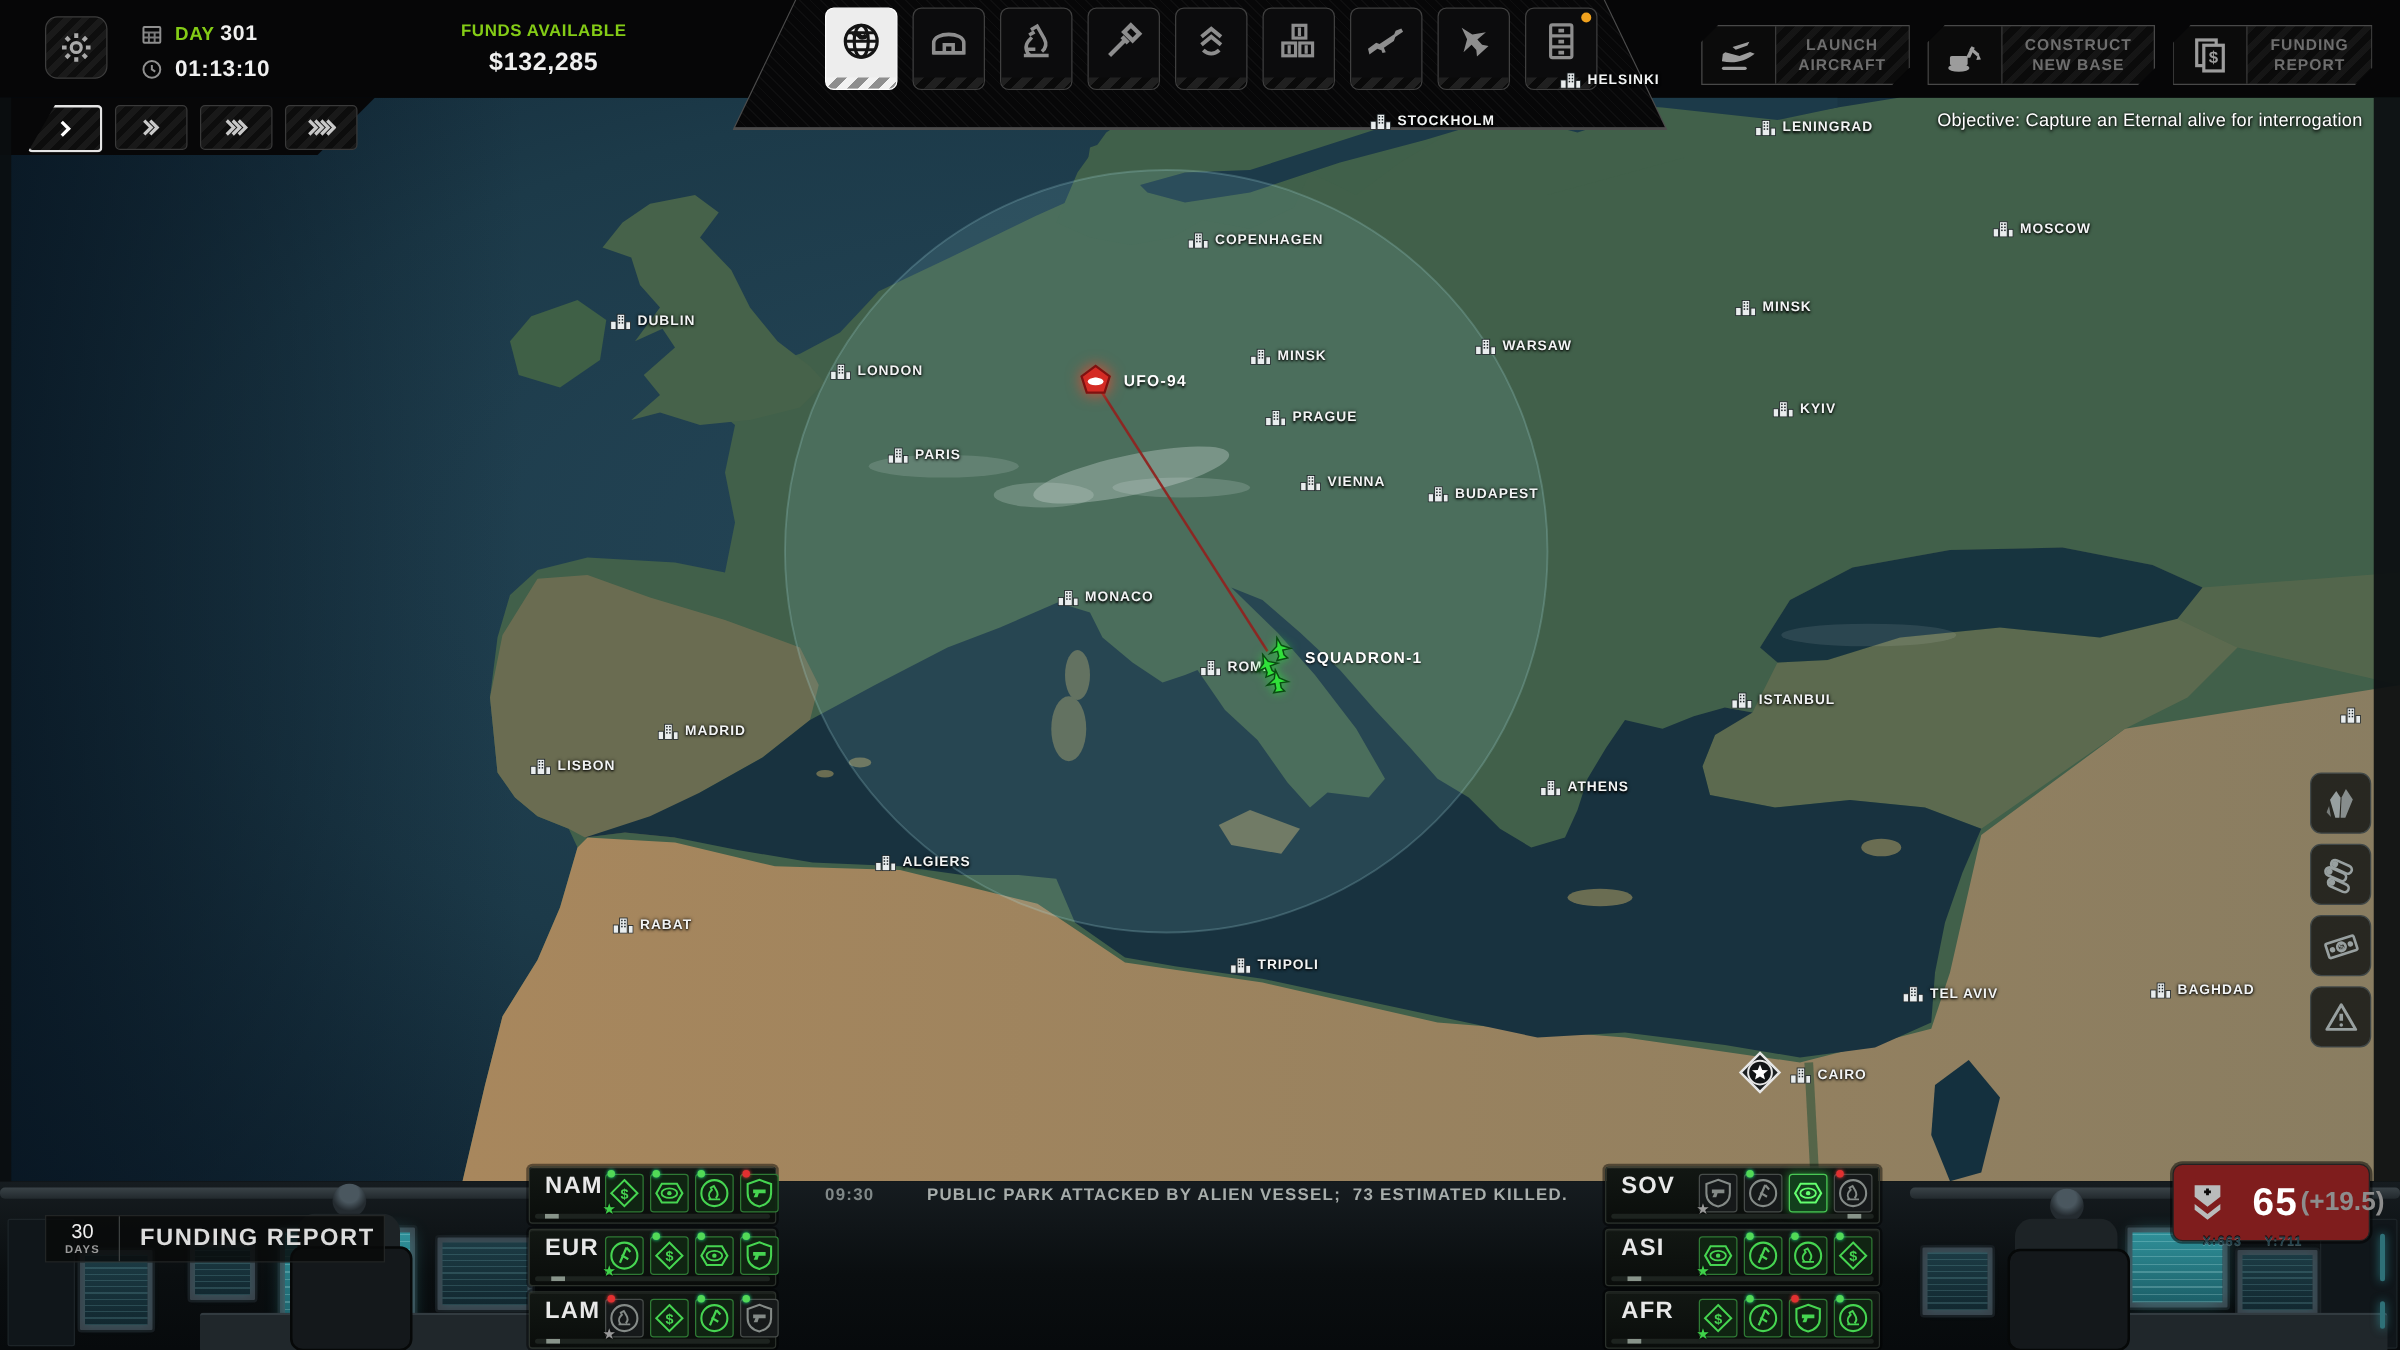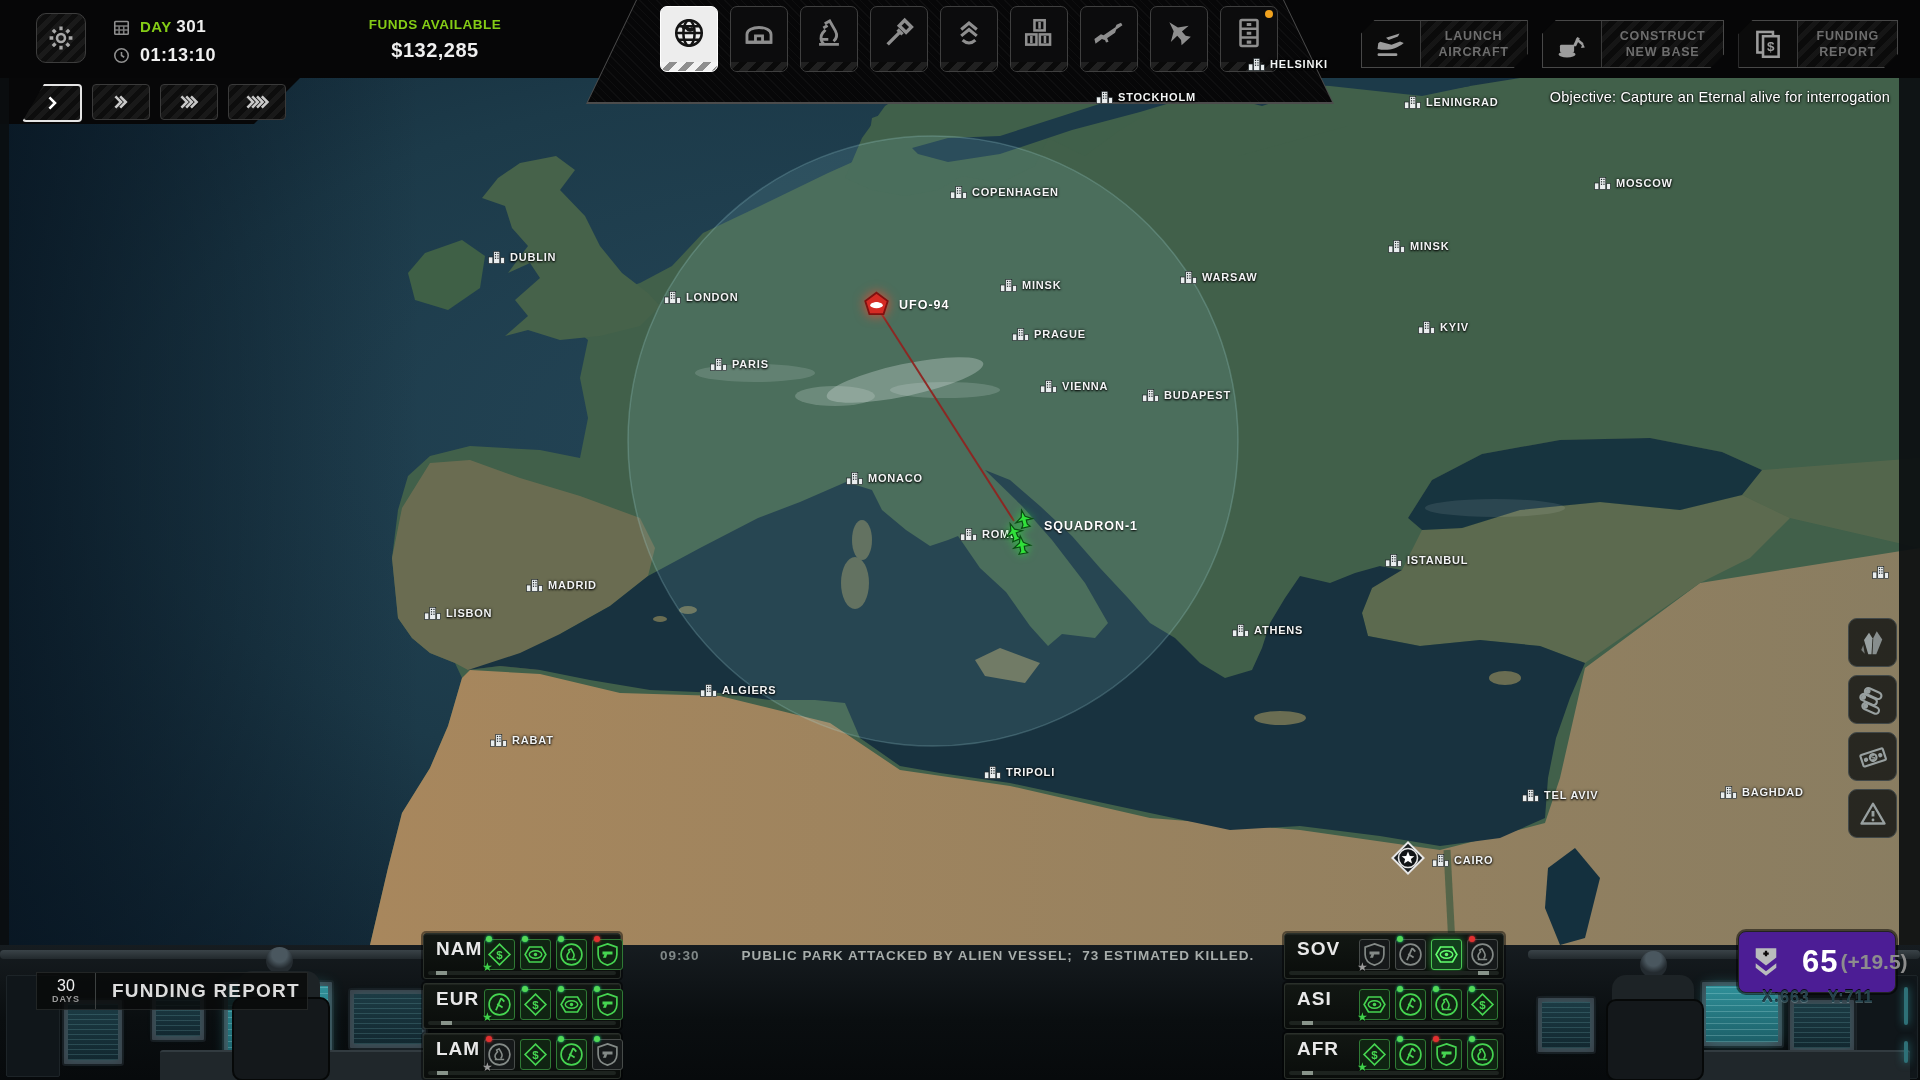--- a/index.html
+++ b/index.html
@@ -78,28 +78,28 @@
   #squadron-marker .jets{position:relative;width:40px;height:52px;filter:drop-shadow(0 0 4px rgba(40,230,60,.7));}
   #squadron-marker .jets svg{position:absolute}
   #squadron-label{position:absolute;z-index:5;}
   #base-marker{position:absolute;z-index:4;transform:translate(-20px,-20px);}
   
   #side-buttons{position:absolute;right:23px;top:540px;display:flex;flex-direction:column;gap:8px;z-index:5}
   .sidebtn{width:47px;height:47px;border:1px solid #414848;border-radius:9px;background:rgba(13,16,16,.78);
     color:#98a0a0;display:flex;align-items:center;justify-content:center;}
   .sidebtn svg{width:30px;height:30px}
   
-  #score-badge{position:absolute;left:1738px;top:853px;width:156px;height:60px;background:#4c1d95;
+  #score-badge{position:absolute;left:1738px;top:853px;width:156px;height:60px;background:#7f1d1d;
     border:1px solid #222;border-radius:8px;display:flex;align-items:center;z-index:5;box-shadow:0 0 0 2px rgba(0,0,0,.5);}
   #score-badge .ico{margin-left:13px;color:#b9bcbc}
   #score-badge .ico svg{width:28px;height:32px}
   #score-val{font-size:31px;font-weight:bold;color:#fff;margin-left:22px;letter-spacing:1px}
   #score-delta{font-size:21px;font-weight:bold;color:#8d8d8d;margin-left:2px}
   #coords{position:absolute;left:1762px;top:910px;z-index:5;display:flex;gap:18px;
-    font-size:16px;font-weight:bold;letter-spacing:1px;color:#24424c;
+    font-size:10px;font-weight:bold;letter-spacing:1px;color:#24424c;
     text-shadow:0 1px 0 rgba(160,200,205,.35),0 -1px 0 rgba(0,0,0,.8);}
   
   #funding-bar{position:absolute;left:36px;top:894px;width:270px;height:36px;display:flex;z-index:5;
     background:rgba(8,10,10,.82);border:1px solid rgba(70,75,75,.4);}
   #funding-bar .days{width:58px;border-right:1px solid #3c4040;display:flex;flex-direction:column;
     align-items:center;justify-content:center;line-height:1;}
   #funding-bar .days .d1{font-size:16px;font-weight:normal;color:#f0f0f0}
   #funding-bar .days .d2{font-size:9px;font-weight:bold;color:#9a9a9a;letter-spacing:1px;margin-top:1px}
   #funding-bar .flabel{flex:1;display:flex;align-items:center;padding-left:16px;
     font-size:19px;font-weight:bold;color:#dcdcdc;letter-spacing:1.2px;}

